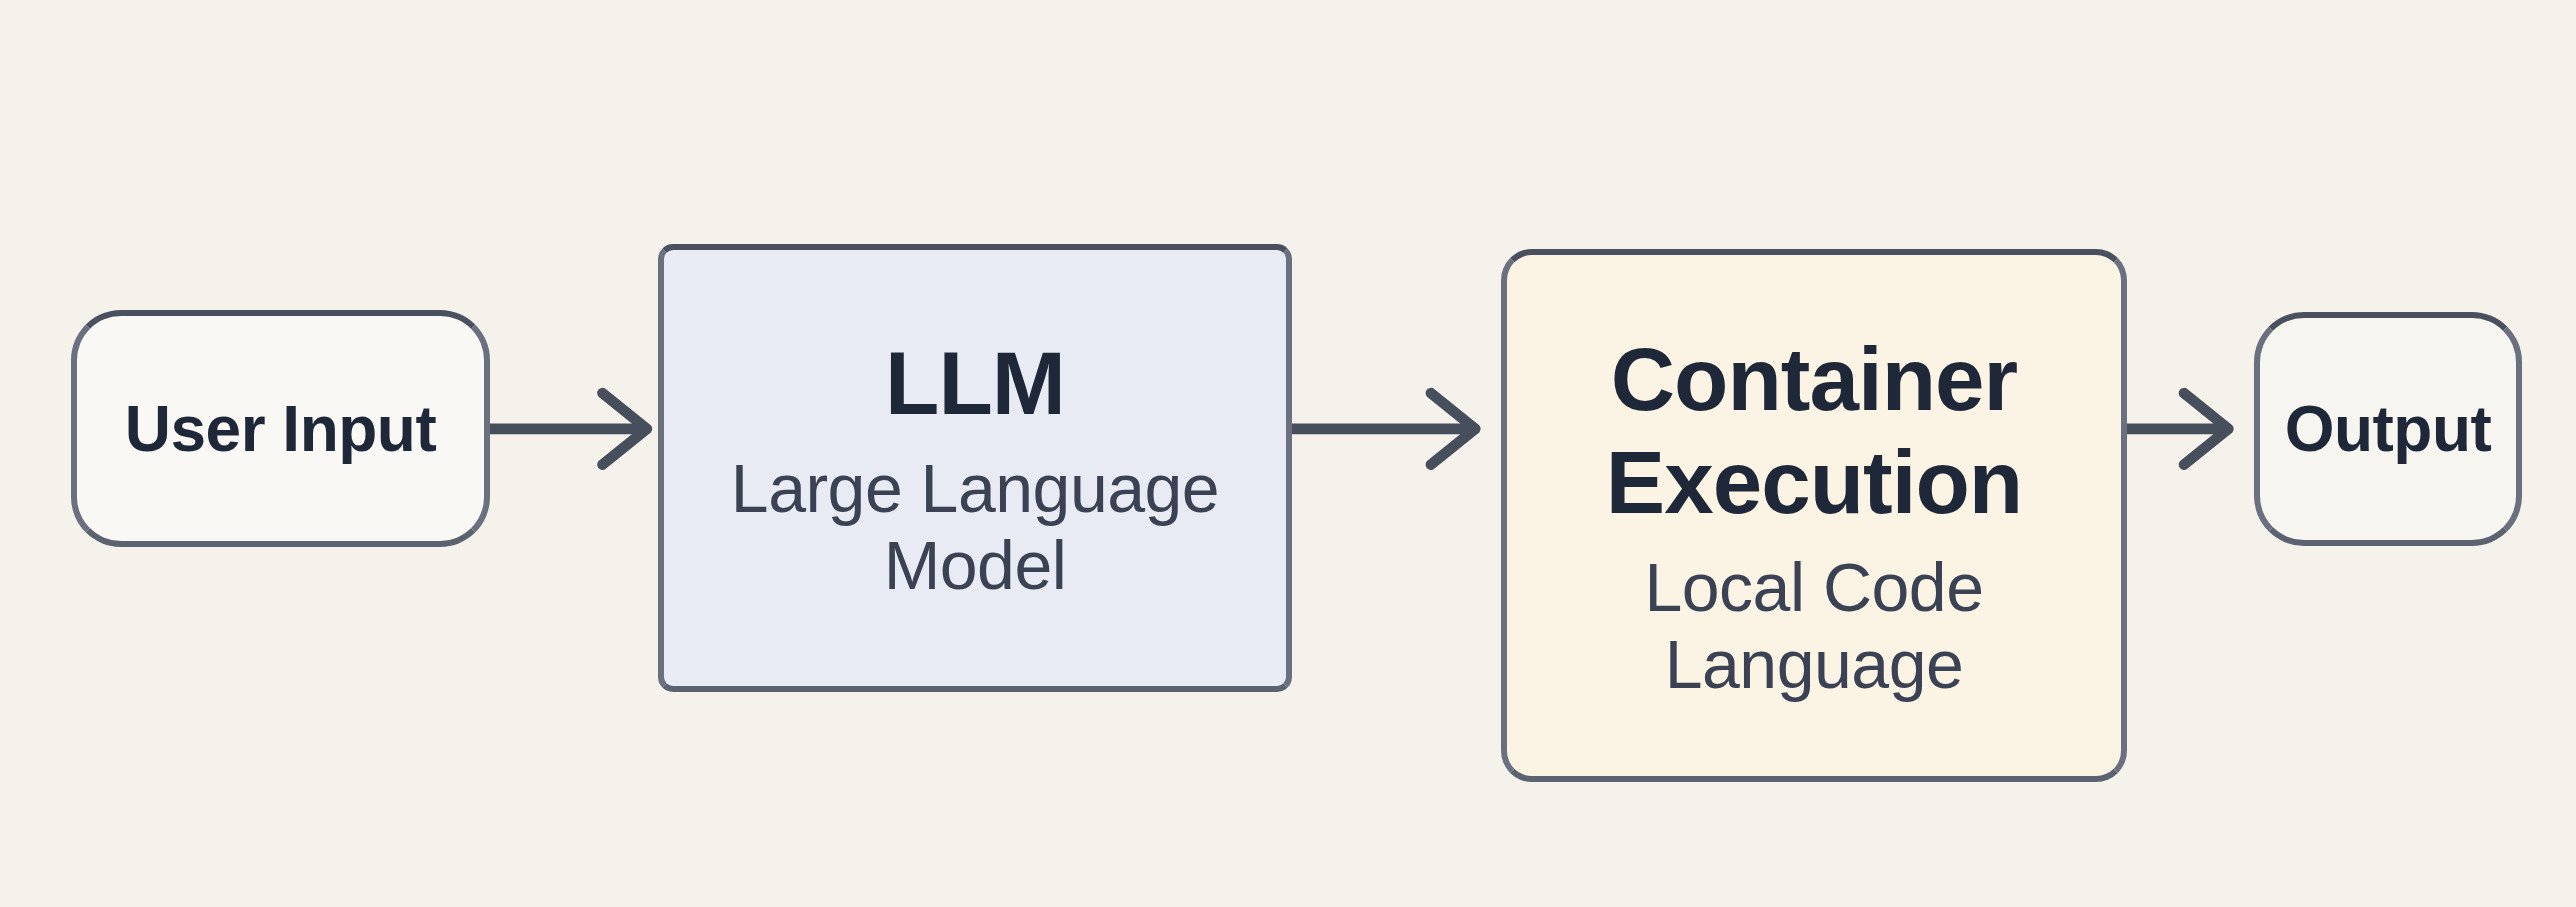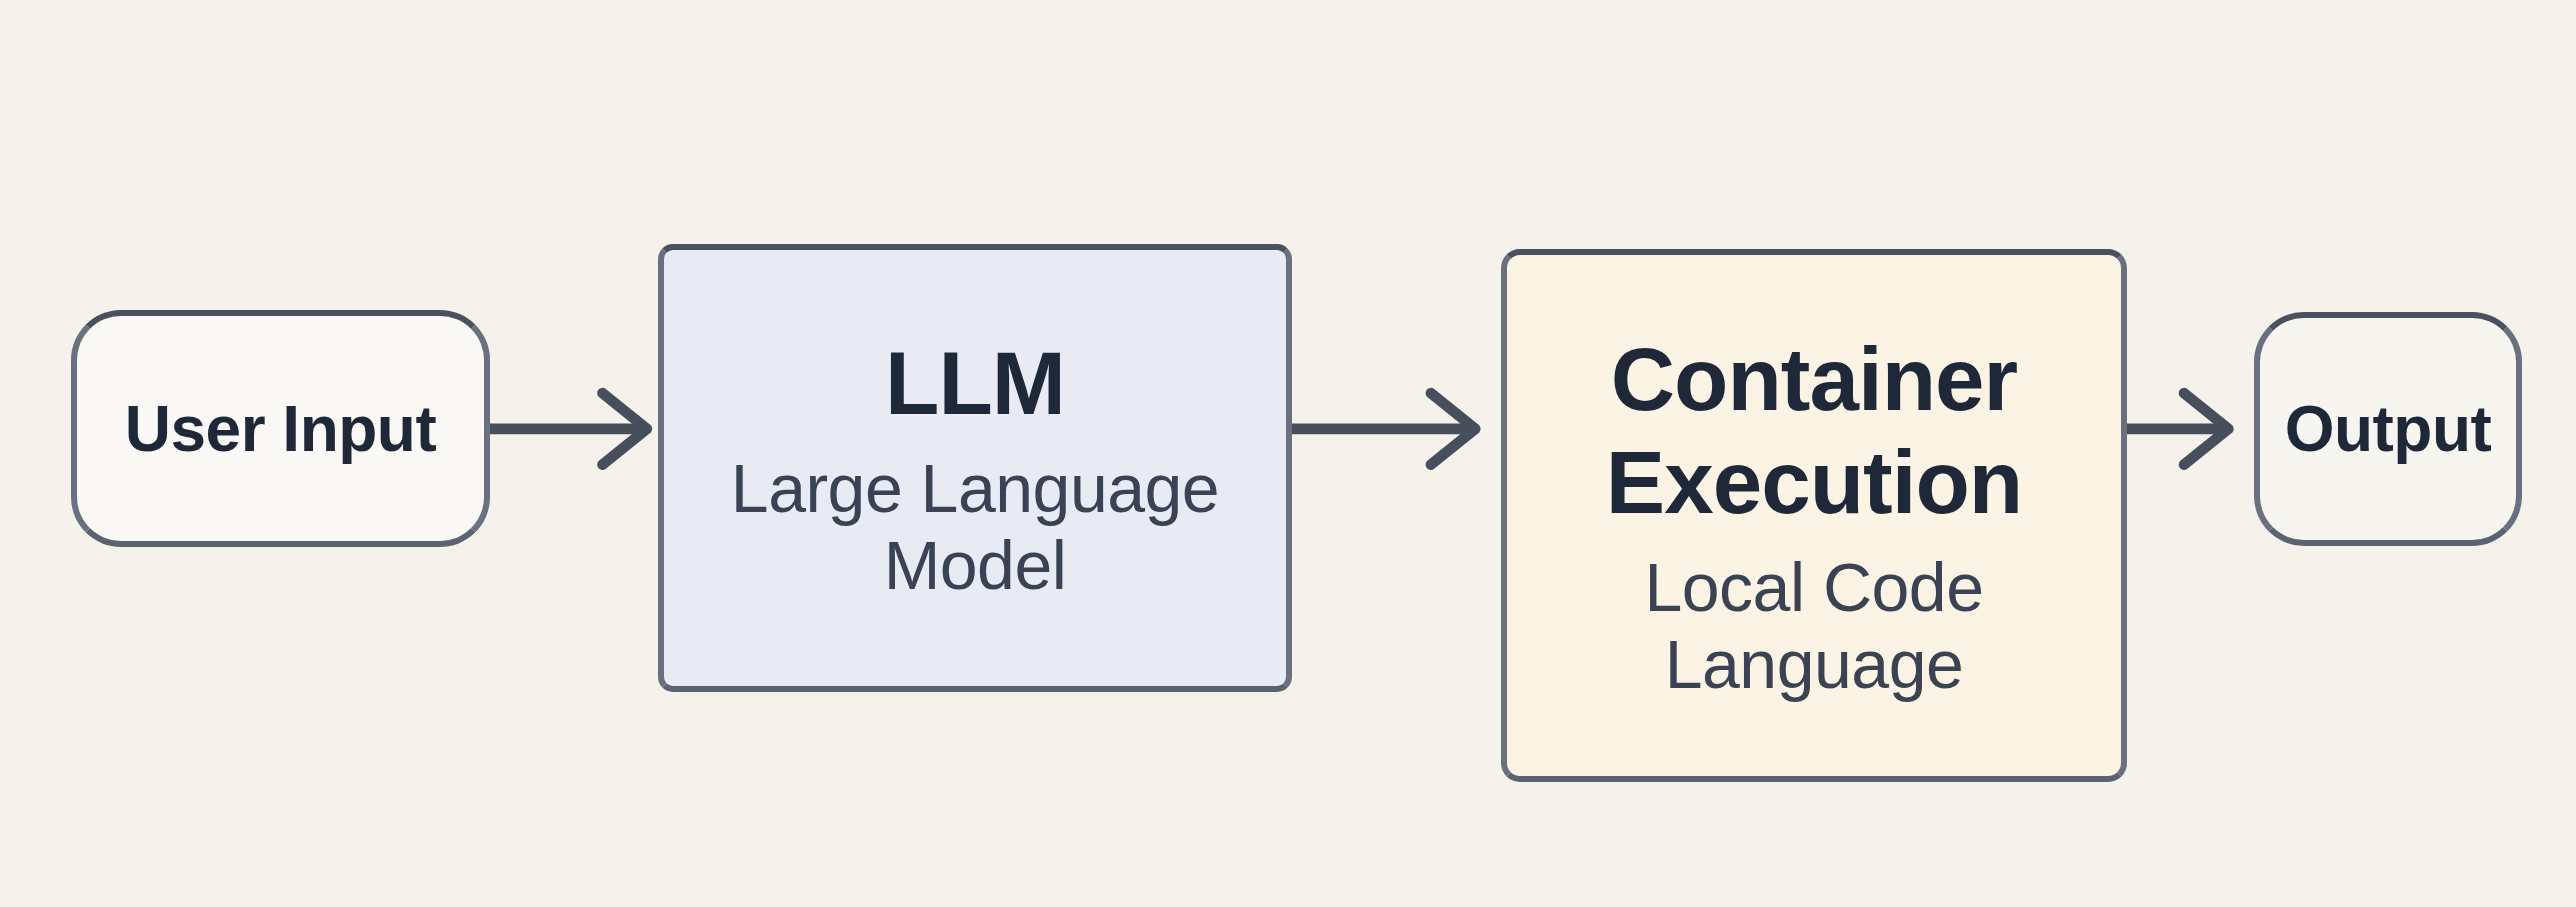--- a/index.html
+++ b/index.html
@@ -74,21 +74,21 @@
     border-radius: 50px;
   }
   .node-llm {
     left: 658px; top: 244px;
     width: 634px; height: 448px;
     border-radius: 15px;
   }
   .node-container-execution {
     left: 1501px; top: 249px;
     width: 626px; height: 533px;
-    border-radius: 19px;
+    border-radius: 31px;
   }
   .node-output {
     left: 2254px; top: 312px;
     width: 268px; height: 234px;
     border-radius: 50px;
   }
 </style>
 </head>
 <body>
 

